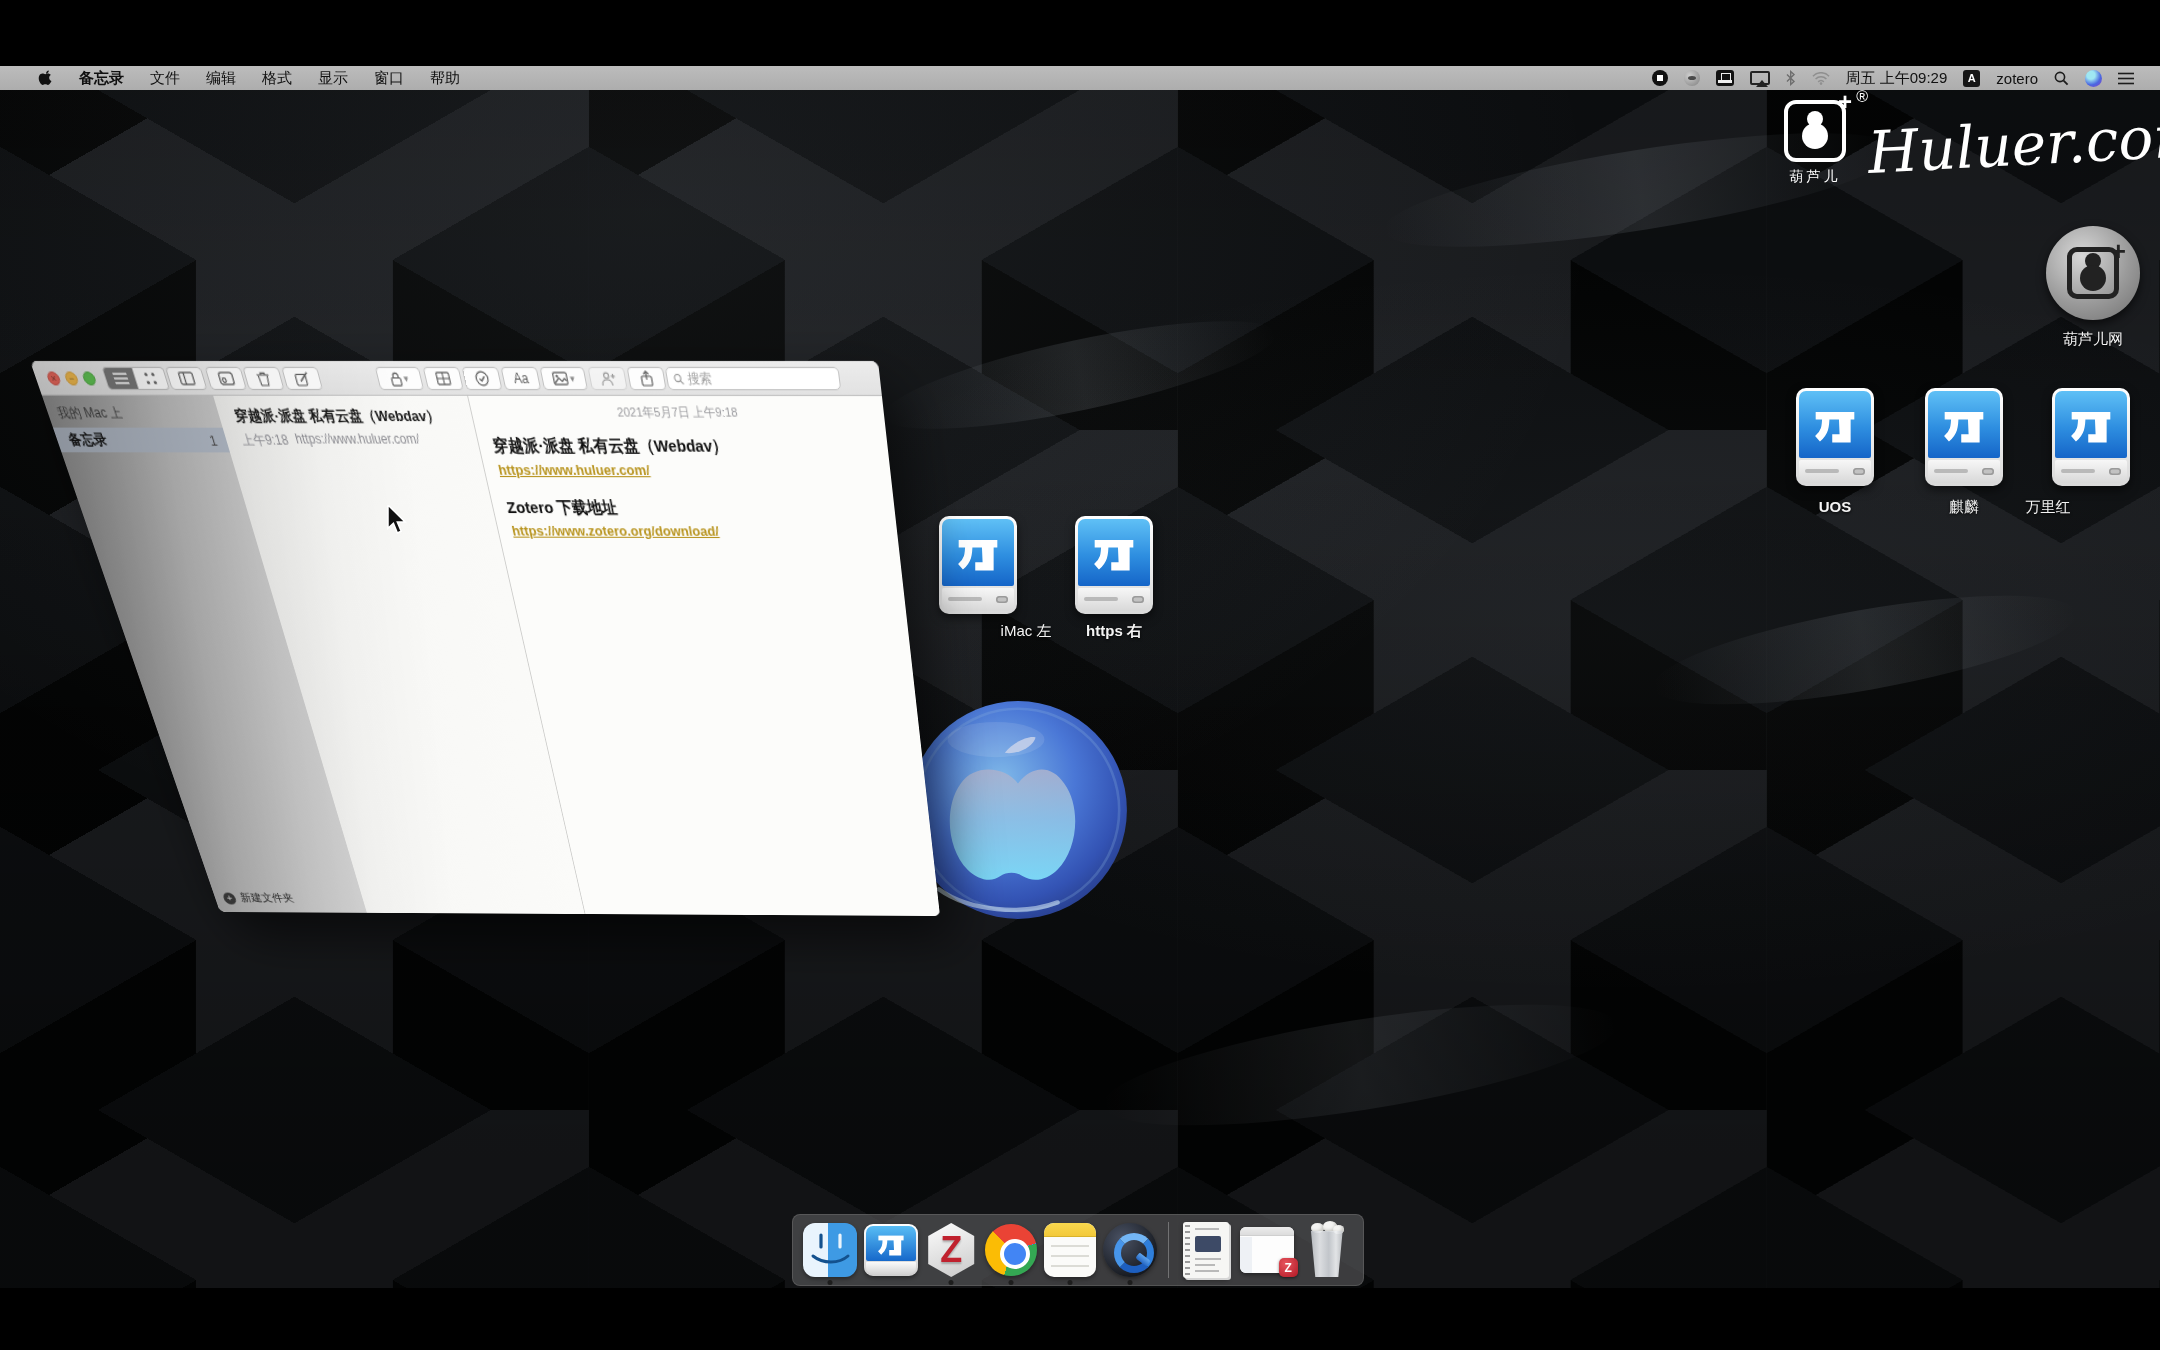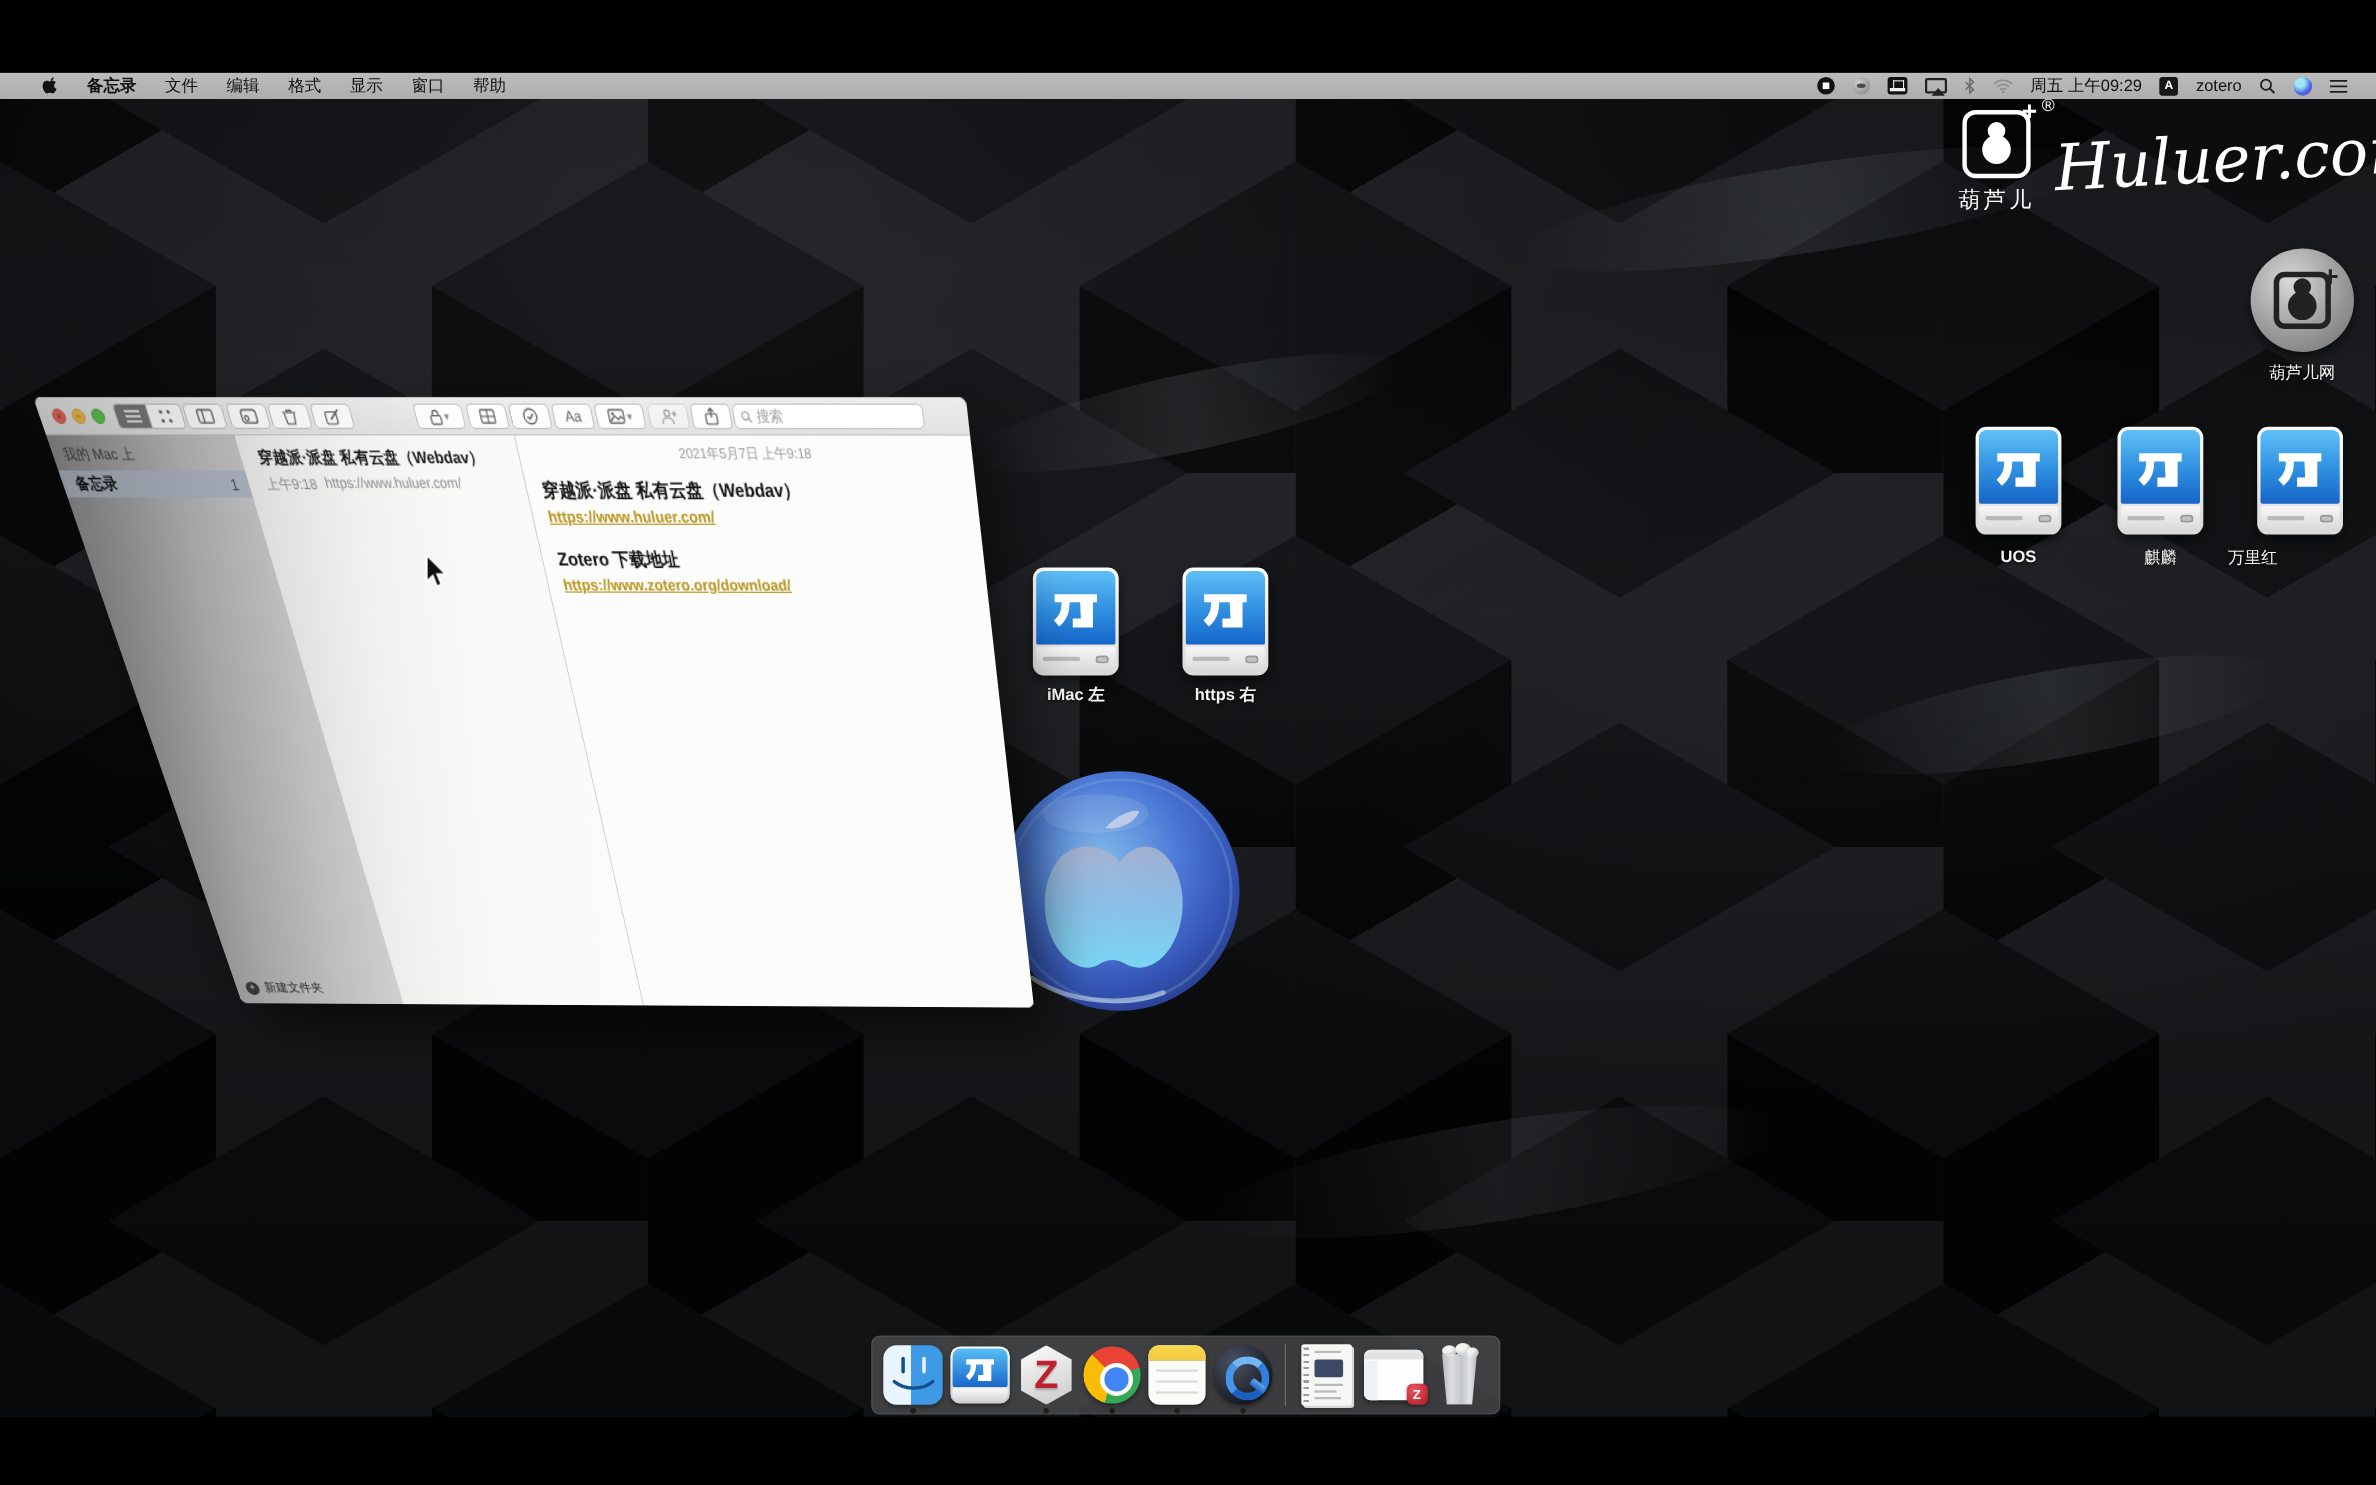--- a/index.html
+++ b/index.html
@@ -91,21 +91,21 @@
   
   .watermark { position:absolute; left:1778px; top:100px; z-index:6; color:#fff; display:flex; gap:16px; }
   .wm-left { width:74px; text-align:center; }
   .wm-box { width:62px; height:62px; border:4px solid #fff; border-radius:12px; margin:0 auto; position:relative;
             display:flex; align-items:center; justify-content:center; }
   .wm-box .gourd::before { background:#fff; }
   .wm-box .gourd::after  { background:#fff; }
   .wm-box .plus { position:absolute; right:-10px; top:-14px; font-size:24px; font-weight:bold; color:#fff;
                   background:transparent; line-height:1; }
   .wm-reg { position:absolute; right:-26px; top:-16px; font-size:16px; color:#fff; }
-  .wm-cn { margin-top:6px; font-size:20px; letter-spacing:3px; }
+  .wm-cn { margin-top:6px; font-size:14px; letter-spacing:3px; }
   .wm-brand { font-family:"DejaVu Serif","Liberation Serif",serif; font-style:italic; font-size:58px;
               transform:rotate(-3deg); margin-top:10px; white-space:nowrap; }
 
   
   .sphere { position:absolute; left:908px; top:700px; width:220px; height:220px; z-index:4; }
 
   
   .notes-window { position:absolute; left:30px; top:361px; width:848px; height:555px; z-index:10;
       transform-origin:0 0;
       transform:matrix3d(0.99151,0,0,-0.0000100152, 0.40338,1.16996,0,0.000321532, 0,0,1,0, 0,0,0,1);
@@ -358,21 +358,21 @@
 <div class="dlabel" style="left:1978px; top:498px;">万里红</div>
 
 <div class="disk" style="left:939px; top:516px;">
   <div class="face">
       <svg class="pi-logo" viewBox="0 0 100 100">
         <use href="#pi-glyph"></use>
       </svg>
     </div>
   <div class="band"></div>
 </div>
-<div class="dlabel" style="left:908px; top:622px; font-weight:bold;">iMac 左</div>
+<div class="dlabel" style="left:956px; top:622px; font-weight:normal;">iMac 左</div>
 
 <div class="disk" style="left:1075px; top:516px;">
   <div class="face">
       <svg class="pi-logo" viewBox="0 0 100 100">
         <use href="#pi-glyph"></use>
       </svg>
     </div>
   <div class="band"></div>
 </div>
 <div class="dlabel" style="left:1044px; top:622px; font-weight:bold;">https 右</div>

